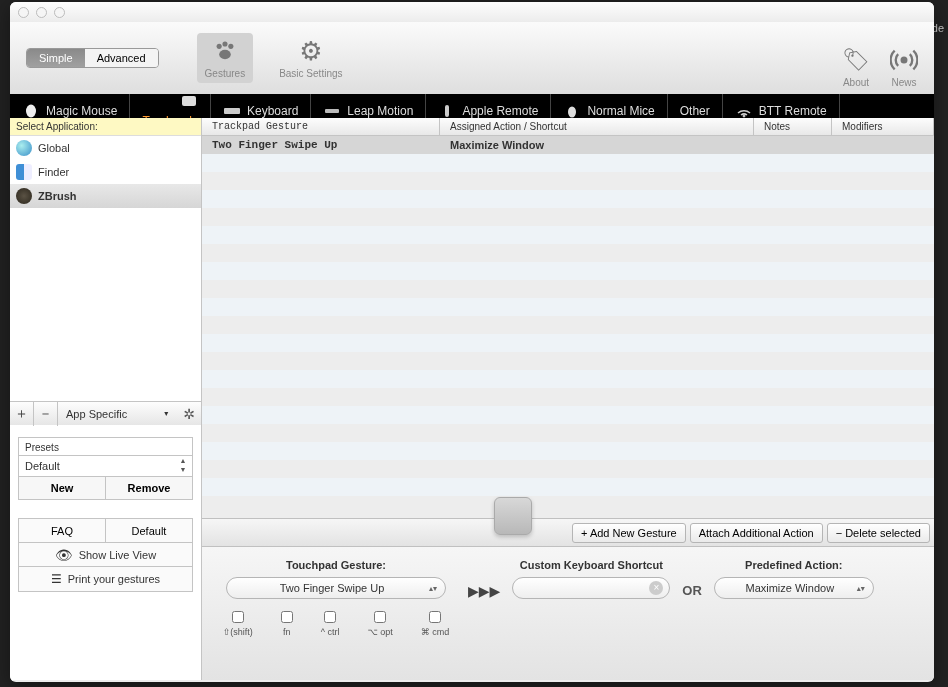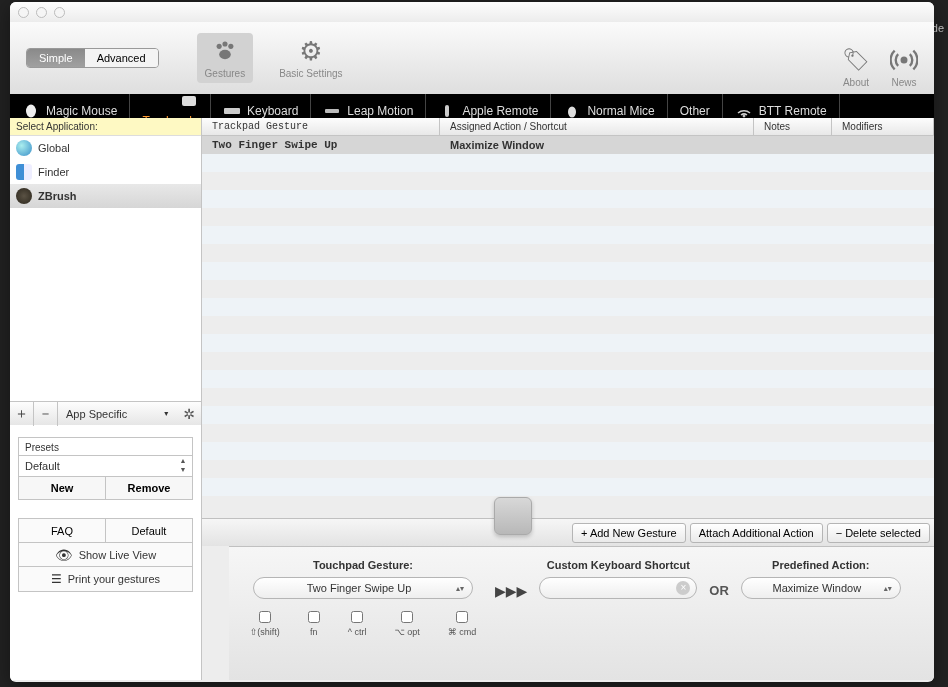--- a/index.html
+++ b/index.html
@@ -56,21 +56,21 @@
 .cols div { padding: 3px 10px; border-right: 1px solid #c4c4c4; }
 .c1 { width: 238px; font-family: Liberation Mono, monospace; } .c2 { flex: 1; min-width: 300px; } .c3 { width: 78px; } .c4 { width: 102px; }
 .rows { flex: 0 0 382px; overflow: auto; }
 .row { display: flex; height: 18px; align-items: center; font-size: 11px; }
 .row.sel { background: #d6d6d6; font-weight: bold; }
 .row:nth-child(even):not(.sel) { background: #eef3f7; }
 .row .cell { padding: 0 10px; }
 .actions-bar { display: flex; justify-content: flex-end; align-items: center; height: 28px; padding: 0 4px; gap: 4px; background: linear-gradient(#f6f6f6,#e3e3e3); border-top: 1px solid #c0c0c0; position: relative; }
 .actions-bar button.abtn { height: 20px; padding: 0 8px; font-size: 11px; border: 1px solid #b5b5b5; background: linear-gradient(#fff,#eaeaea); border-radius: 3px; cursor: pointer; }
 .grab { position: absolute; left: 292px; top: -22px; width: 38px; height: 38px; border: 1px solid #aaa; border-radius: 6px; background: linear-gradient(#d8d8d8,#b8b8b8); box-shadow: 0 2px 4px rgba(0,0,0,.2); }
-.config { flex: 1; background: linear-gradient(#f6f6f6,#e3e3e3); border-top: 1px solid #c0c0c0; padding: 12px 14px; margin-left: 27px; }
+.config { flex: 1; background: linear-gradient(#f6f6f6,#e3e3e3); border-top: 1px solid #c0c0c0; padding: 12px 14px; }
 .config-inner { display: flex; align-items: flex-start; gap: 12px; }
 .cfg-col { display: flex; flex-direction: column; align-items: center; gap: 6px; }
 .cfg-label { font-size: 11px; font-weight: bold; }
 .select-pill, .input-pill { height: 22px; border-radius: 11px; background: linear-gradient(#fff,#eee); border: 1px solid #b5b5b5; display: flex; align-items: center; padding: 0 22px 0 14px; position: relative; font-size: 11px; cursor: pointer; min-width: 150px; justify-content: center;}
 .select-pill .caret { position: absolute; right: 8px; font-size: 8px; color: #666; }
 .input-pill { cursor: text; }
 .input-pill input { border: none; background: transparent; outline: none; width: 120px; font-size: 11px; }
 .input-pill .clear { position: absolute; right: 6px; width: 14px; height: 14px; border-radius: 50%; background: #ccc; color: #fff; font-size: 10px; line-height: 14px; text-align: center; cursor: pointer; }
 .mods { display: flex; gap: 28px; margin-top: 6px; }
 .mods .mc { display: flex; flex-direction: column; align-items: center; gap: 4px; font-size: 9px; color: #555; }

